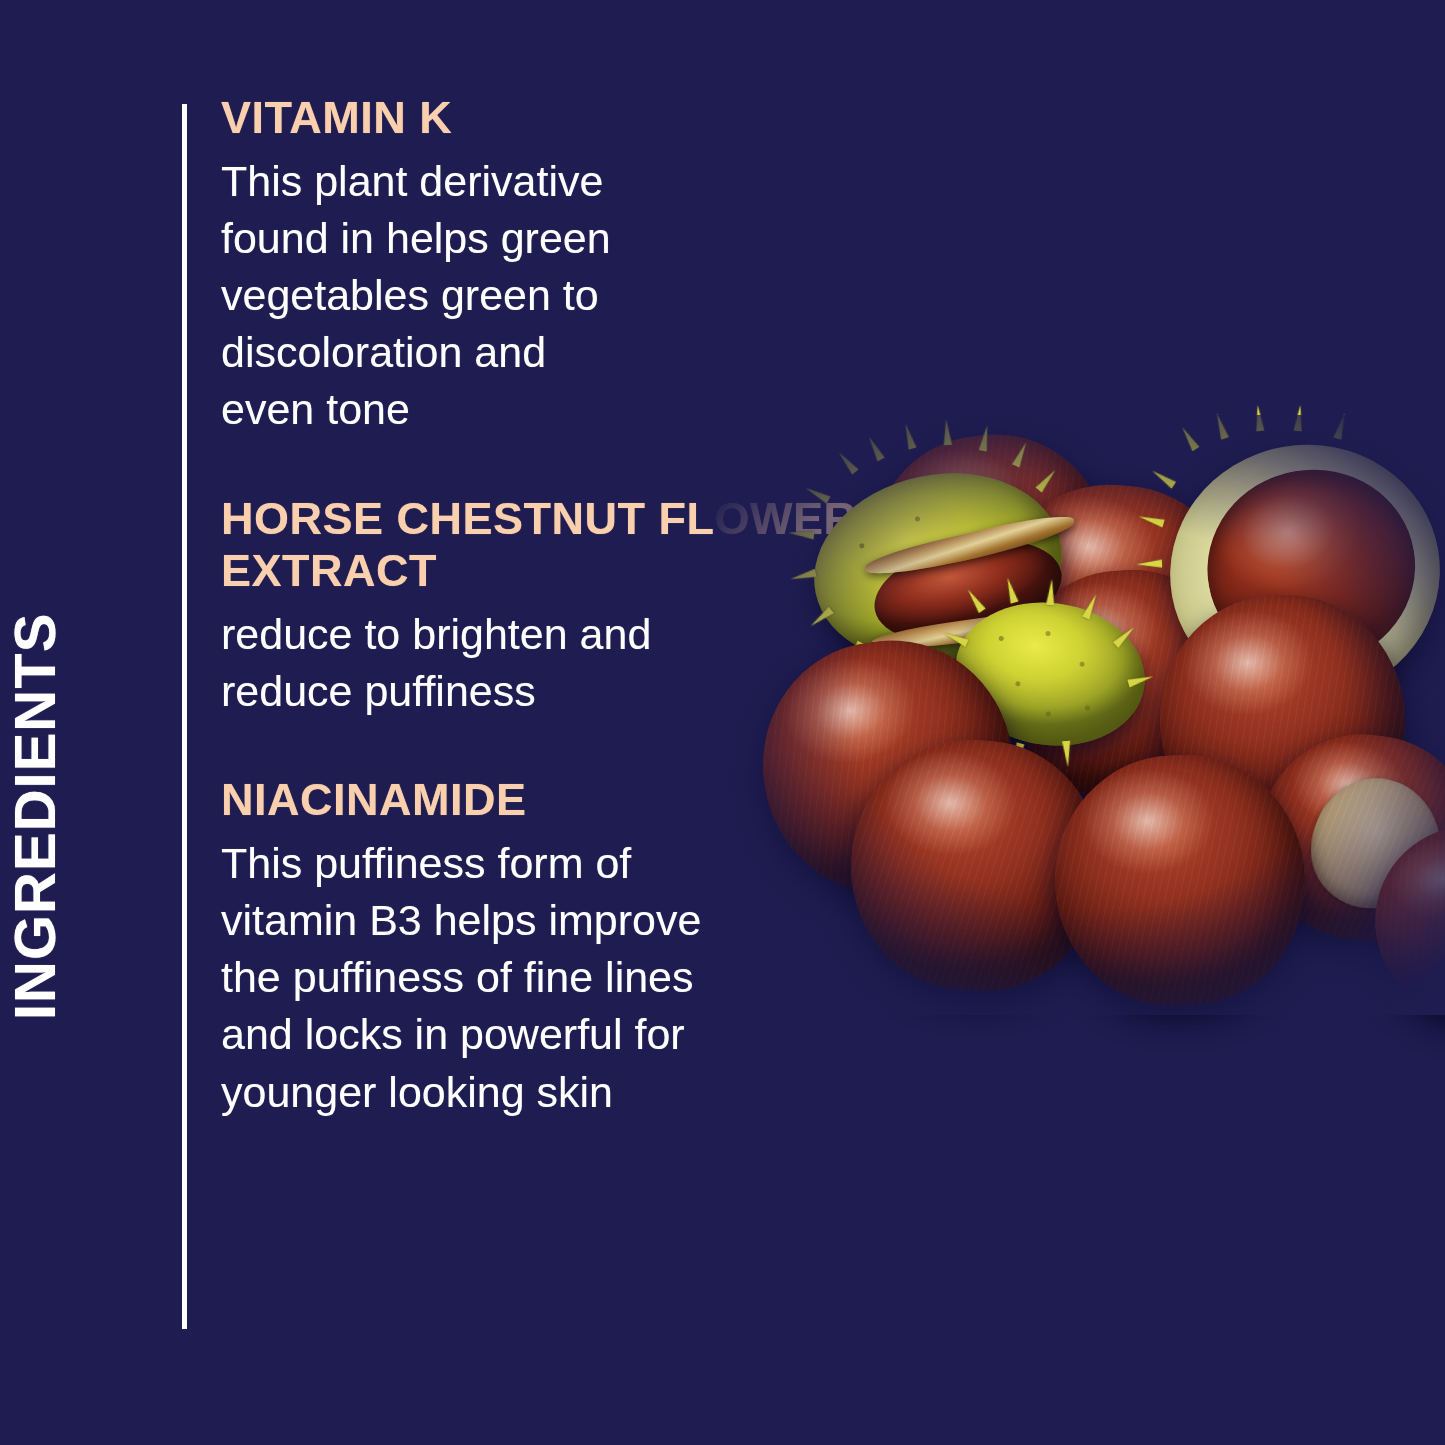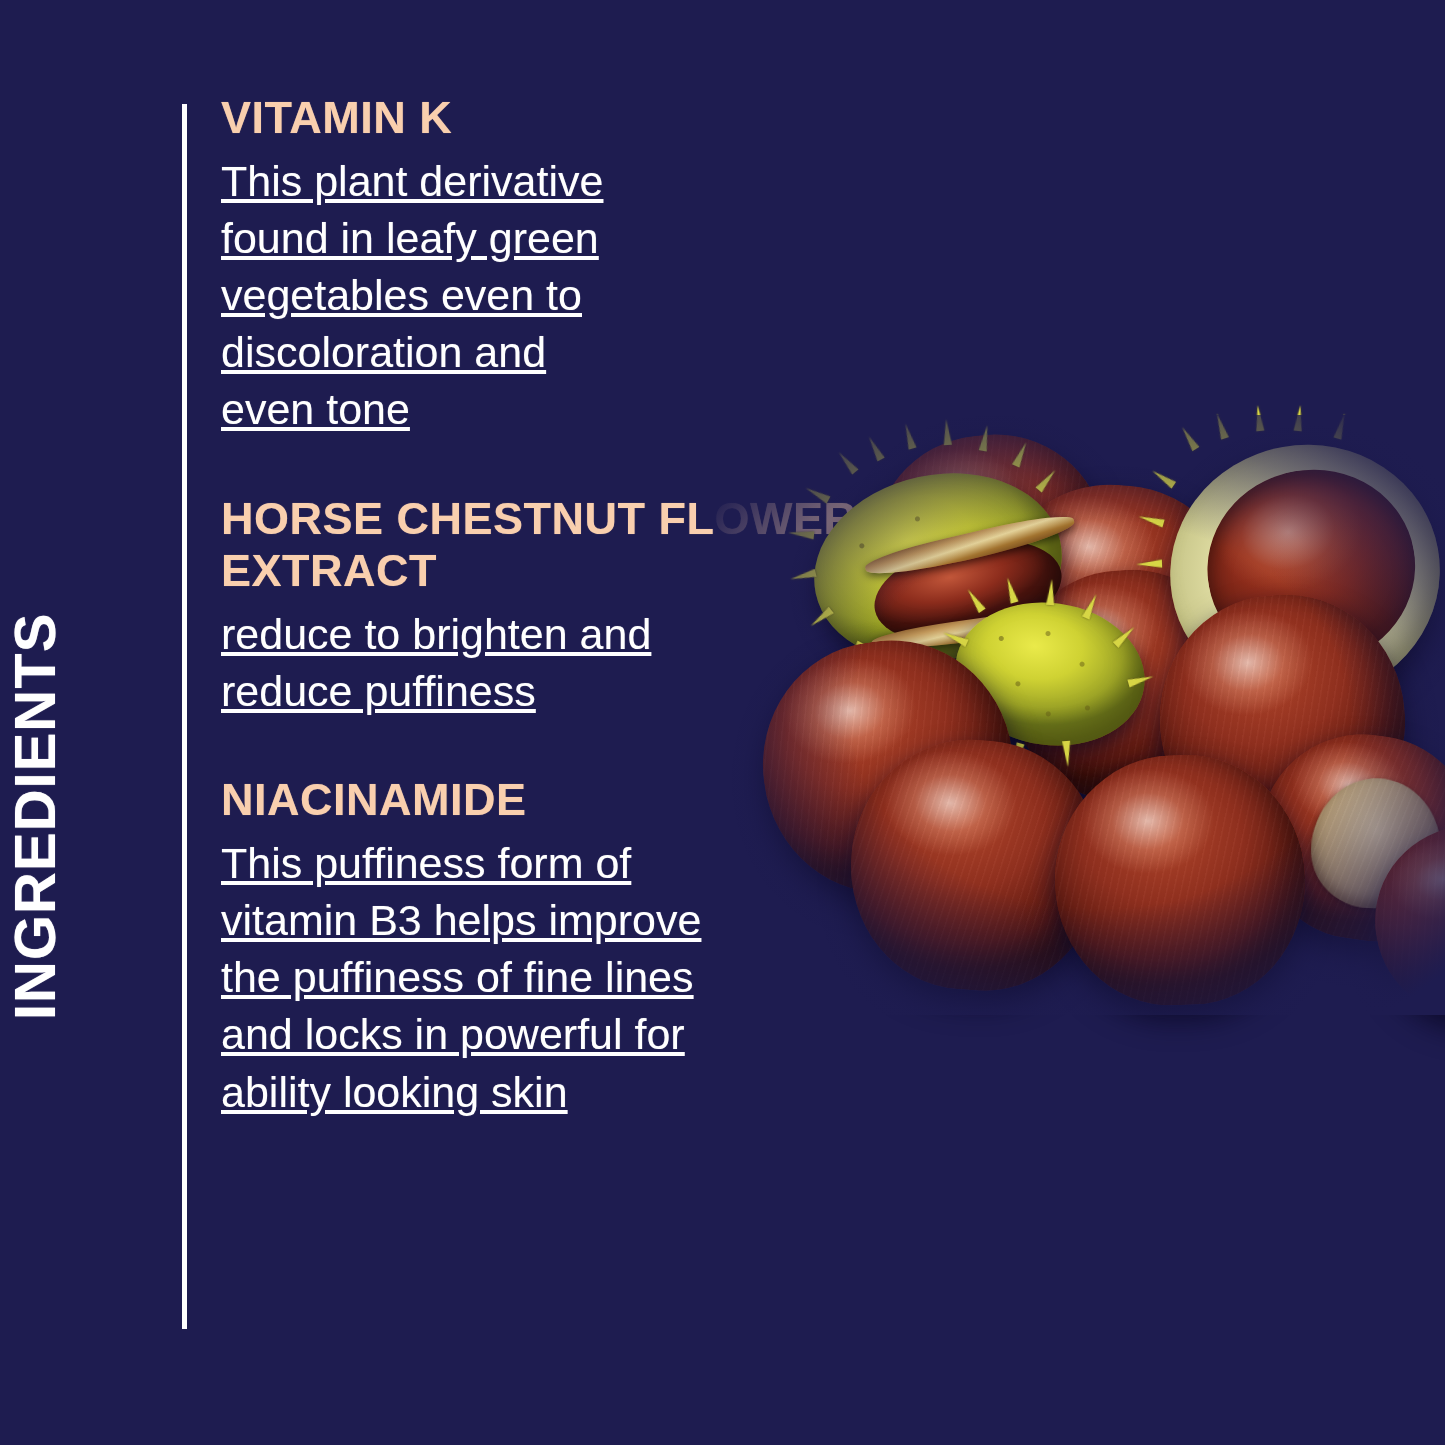--- a/index.html
+++ b/index.html
@@ -66,21 +66,21 @@
     text-shadow: 0 0 1px rgba(249,207,174,0.55);
   }
   .section-body {
     color: #ffffff;
     font-size: 43px;
     font-weight: 400;
     line-height: 1.33;
     margin: 0;
     text-shadow: 0 0 1px rgba(255,255,255,0.35);
   }
-  .section-body .ln { display: block; text-decoration: underline; }
+  .section-body .ln { display: block; }
 
   
   #chestnut-photo {
     position: absolute;
     left: 755px;
     top: 455px;
     width: 690px;
     height: 520px;
   }
   .nut {
@@ -183,22 +183,22 @@
   <div id="ingredients-label">INGREDIENTS</div>
 
   <div id="vertical-rule"></div>
 
   <div id="text-column">
 
     <div class="section">
       <h2 class="section-heading">VITAMIN K</h2>
       <p class="section-body">
         <span class="ln">This plant derivative</span>
-        <span class="ln">found in leafy green</span>
-        <span class="ln">vegetables even to</span>
+        <span class="ln">found in helps green</span>
+        <span class="ln">vegetables green to</span>
         <span class="ln">discoloration and</span>
         <span class="ln">even tone</span>
       </p>
     </div>
 
     <div class="section">
       <h2 class="section-heading">
         <span class="ln">HORSE CHESTNUT</span>
         <span class="ln">FLOWER EXTRACT</span>
       </h2>
@@ -208,21 +208,21 @@
       </p>
     </div>
 
     <div class="section">
       <h2 class="section-heading">NIACINAMIDE</h2>
       <p class="section-body">
         <span class="ln">This puffiness form of</span>
         <span class="ln">vitamin B3 helps improve</span>
         <span class="ln">the puffiness of fine lines</span>
         <span class="ln">and locks in powerful for</span>
-        <span class="ln">ability looking skin</span>
+        <span class="ln">younger looking skin</span>
       </p>
     </div>
 
   </div>
 
   <div id="chestnut-photo">
 
     <div class="nut" style="left:120px; top:-20px; width:230px; height:215px; transform:rotate(-6deg);"></div>
     <div class="nut" style="left:235px; top:30px; width:250px; height:245px; transform:rotate(4deg);"></div>
     <div class="nut" style="left:255px; top:115px; width:235px; height:230px; transform:rotate(-3deg);"></div>

